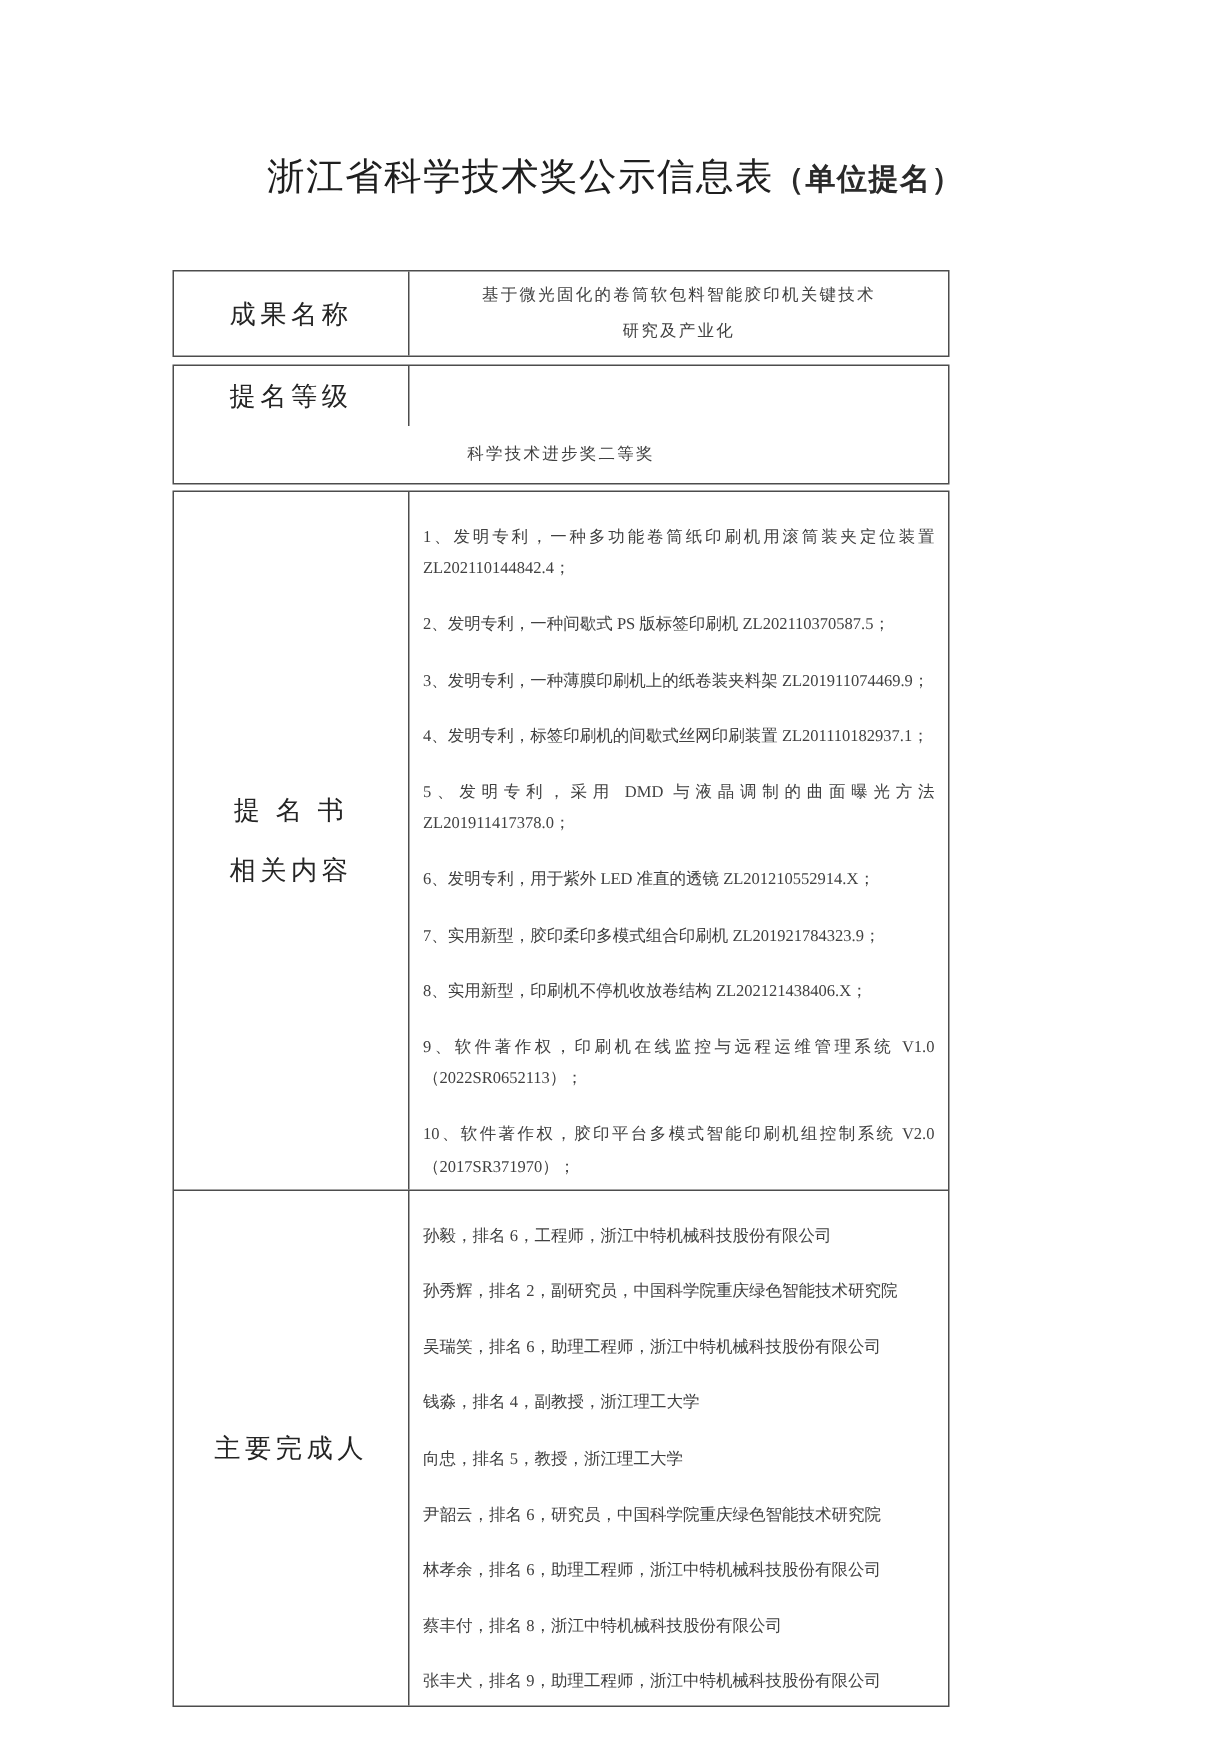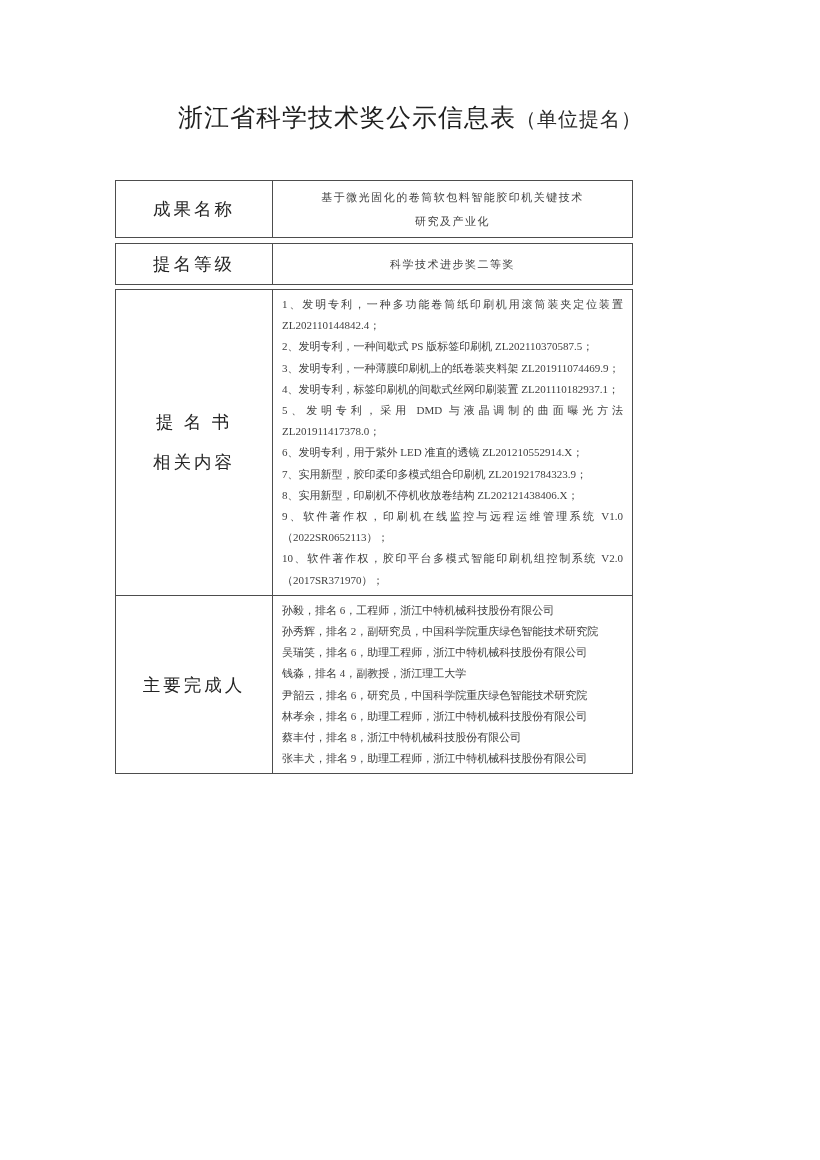--- a/index.html
+++ b/index.html
@@ -22,41 +22,41 @@
     text-align: center;
     white-space: nowrap;
   }
   .doc-title .main {
     font-size: 25px;
     font-weight: normal;
     letter-spacing: 1px;
   }
   .doc-title .suffix {
     font-size: 20px;
-    font-weight: normal;
+    font-weight: bold;
     color: #2a2a2a;
     letter-spacing: 1px;
   }
   .award-line {
     position: absolute; left: 122px; top: 146px;
     font-size: 18px;
     letter-spacing: 1px;
   }
   .table-wrap {
     position: absolute; left: 115px; top: 180px;
     width: 518px;
   }
   .row-box {
     border: 1px solid #4d4d4d;
     display: flex;
     align-items: stretch;
     background: #ffffff;
   }
   .row-box.gap-after-5 { margin-bottom: 5px; }
-  .row-box.gap-after-4 { margin-bottom: 4px; }
+  .row-box.gap-after-4 { margin-bottom: 4px; flex-direction: column; }
   .merged-box { border: 1px solid #4d4d4d; }
   .merged-box .inner-row { display: flex; align-items: stretch; }
   .merged-box .inner-row + .inner-row { border-top: 1px solid #4d4d4d; }
   .label-cell {
     width: 157px;
     min-width: 157px;
     border-right: 1px solid #4d4d4d;
     display: flex;
     align-items: center;
     justify-content: center;
@@ -83,20 +83,21 @@
     line-height: 24px;
     letter-spacing: 1.5px;
   }
   .cell-min-r1 { min-height: 54px; }
   .cell-min-r2 { min-height: 38px; }
   .content-cell p {
     text-align: justify;
     text-justify: inter-ideograph;
     word-break: normal;
     overflow-wrap: normal;
+    margin-top: 16px;
   }
 </style>
 </head>
 <body>
 
 <div class="page">
 
   <div class="doc-title">
     <span class="main">浙江省科学技术奖公示信息表</span><span class="suffix">（单位提名）</span>
   </div>
@@ -134,20 +135,21 @@
         </div>
       </div>
 
       <div class="inner-row">
         <div class="label-cell">主要完成人</div>
         <div class="content-cell">
           <p>孙毅，排名 6，工程师，浙江中特机械科技股份有限公司</p>
           <p>孙秀辉，排名 2，副研究员，中国科学院重庆绿色智能技术研究院</p>
           <p>吴瑞笑，排名 6，助理工程师，浙江中特机械科技股份有限公司</p>
           <p>钱淼，排名 4，副教授，浙江理工大学</p>
+          <p>向忠，排名 5，教授，浙江理工大学</p>
           <p>尹韶云，排名 6，研究员，中国科学院重庆绿色智能技术研究院</p>
           <p>林孝余，排名 6，助理工程师，浙江中特机械科技股份有限公司</p>
           <p>蔡丰付，排名 8，浙江中特机械科技股份有限公司</p>
           <p>张丰犬，排名 9，助理工程师，浙江中特机械科技股份有限公司</p>
         </div>
       </div>
 
     </div>
   </div>
 </div>

